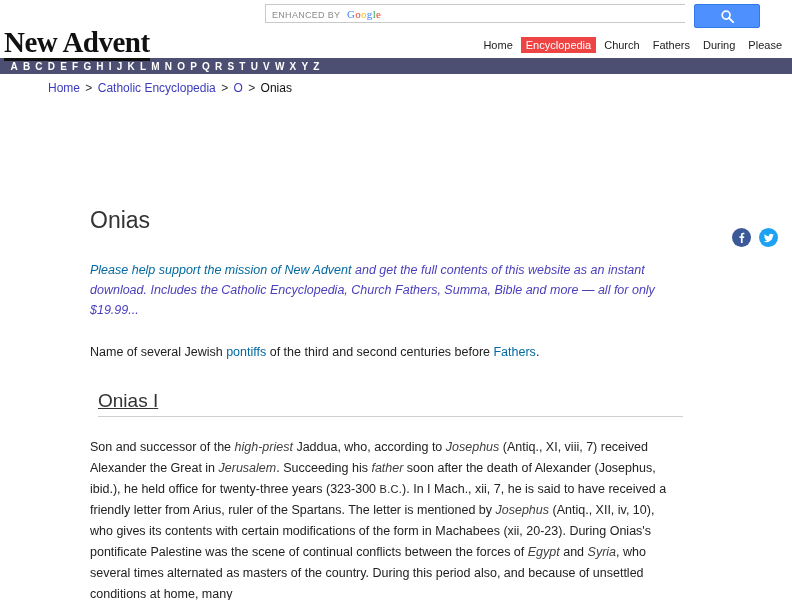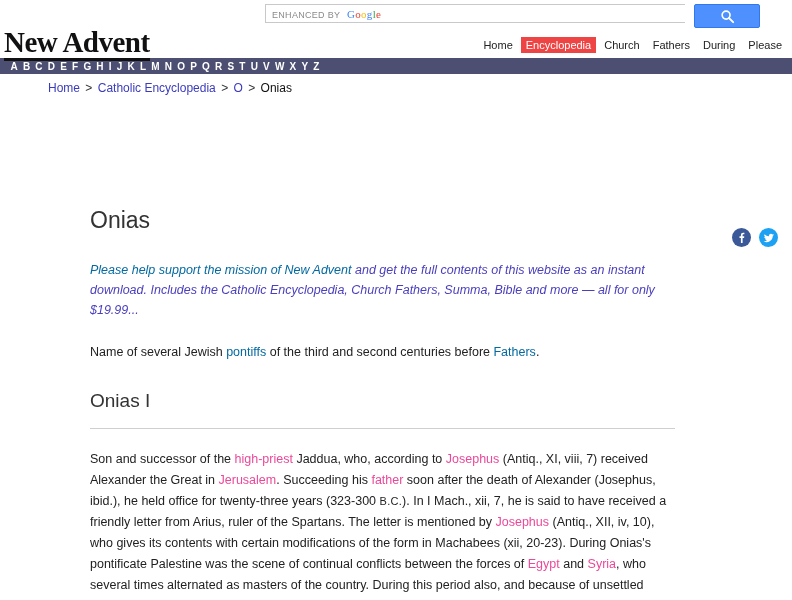--- a/index.html
+++ b/index.html
@@ -158,31 +158,32 @@
     color: #222222;
   }
   p.body a, .promo a { color: #0369a1; text-decoration: none; }
   .pron { font-style: italic; }
   h2.section {
     font-family: "Liberation Sans", sans-serif;
     font-weight: normal;
     font-size: 19px;
     color: #333333;
     border-bottom: 1px solid #cfcfcf;
-    padding-bottom: 16px;
-    margin: 28px 0 20px 0;
+    padding-bottom: 4px;
+    margin: 28px 0 20px 8px;
     width: 585px;
+    text-decoration: underline;
   }
   .para {
     width: 585px;
     font-size: 12.5px;
     line-height: 21px;
     text-align: left;
   }
-  .para a { color: #ec4899; text-decoration: none; }
+  .para a { color: #404040; text-decoration: none; font-style: italic; }
   .smallcaps { font-size: 11px; letter-spacing:.3px; }
 
   
   .social {
     position: absolute;
     right: 14px;
     top: 228px;
     display: flex;
     gap: 8px;
   }

